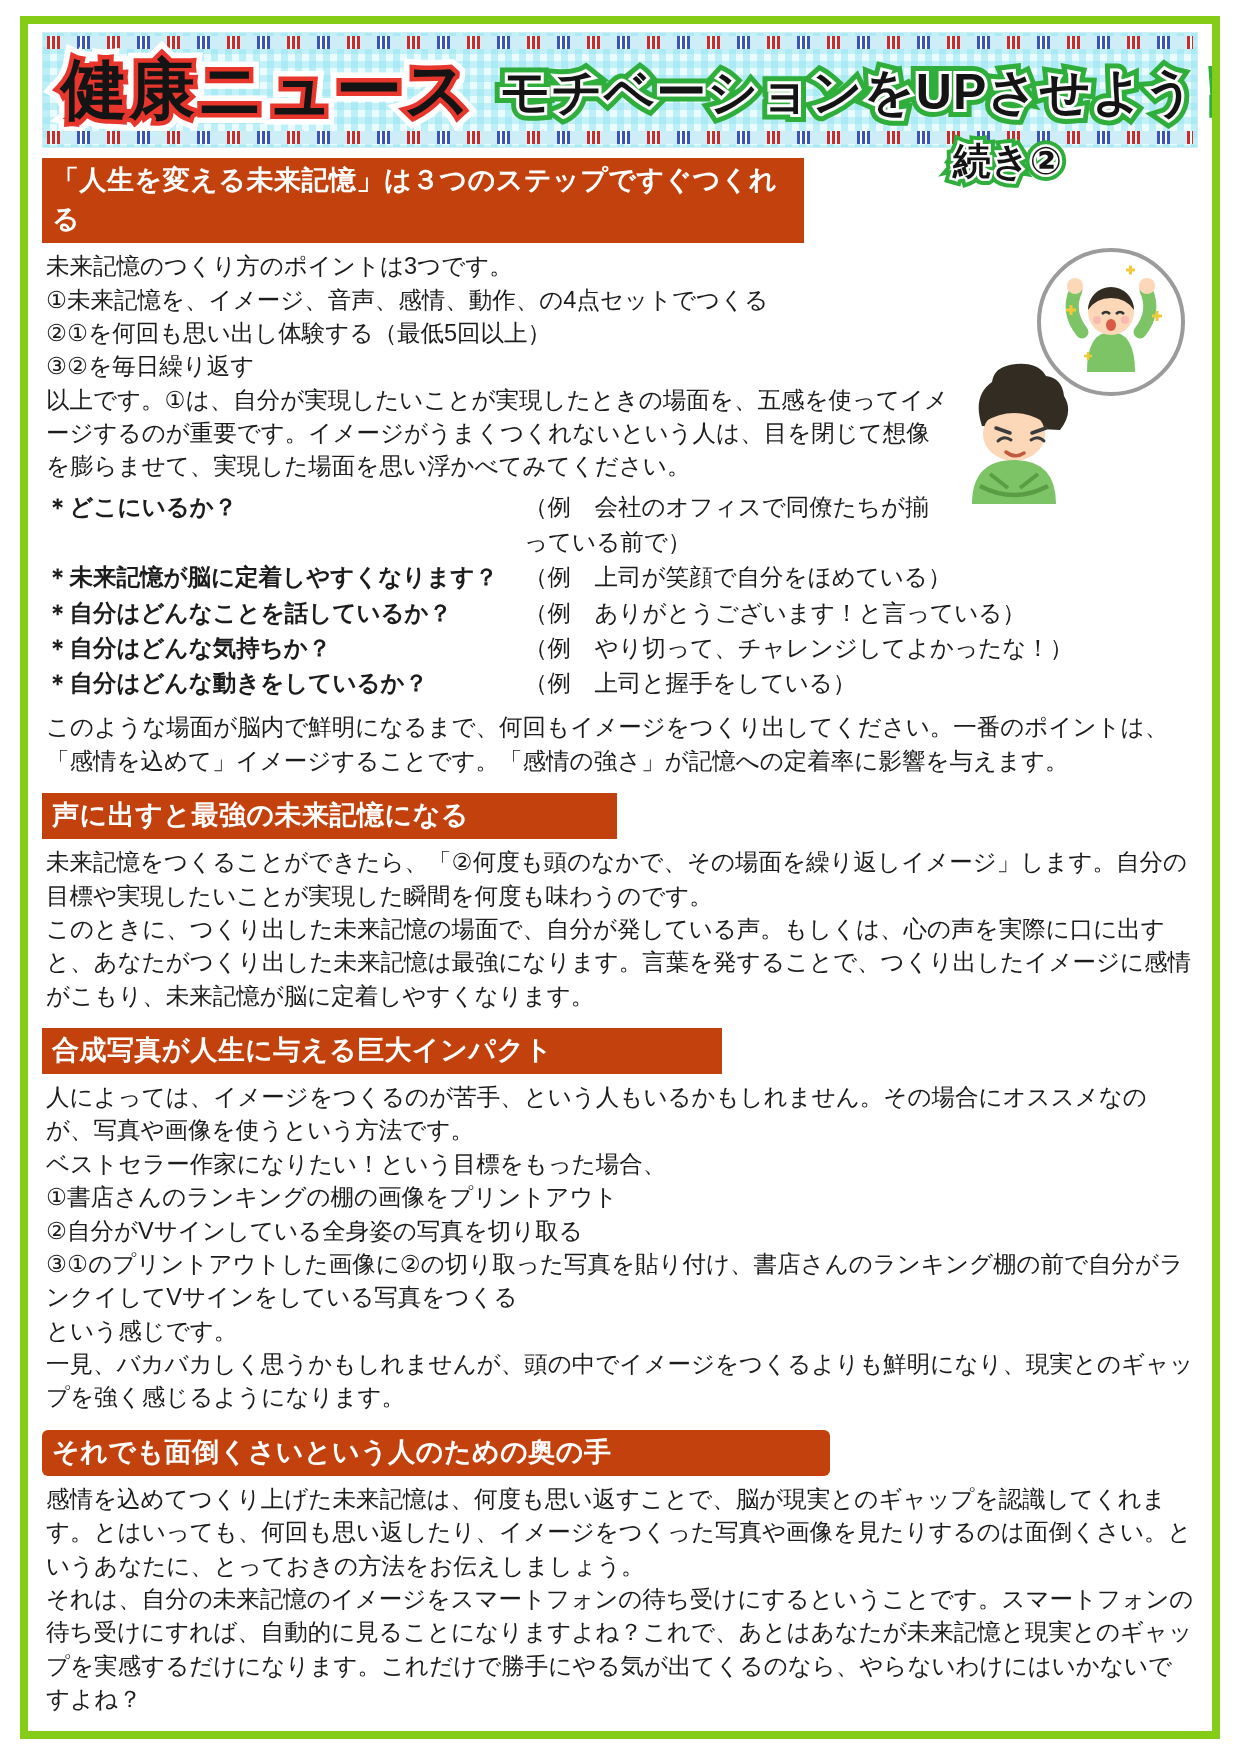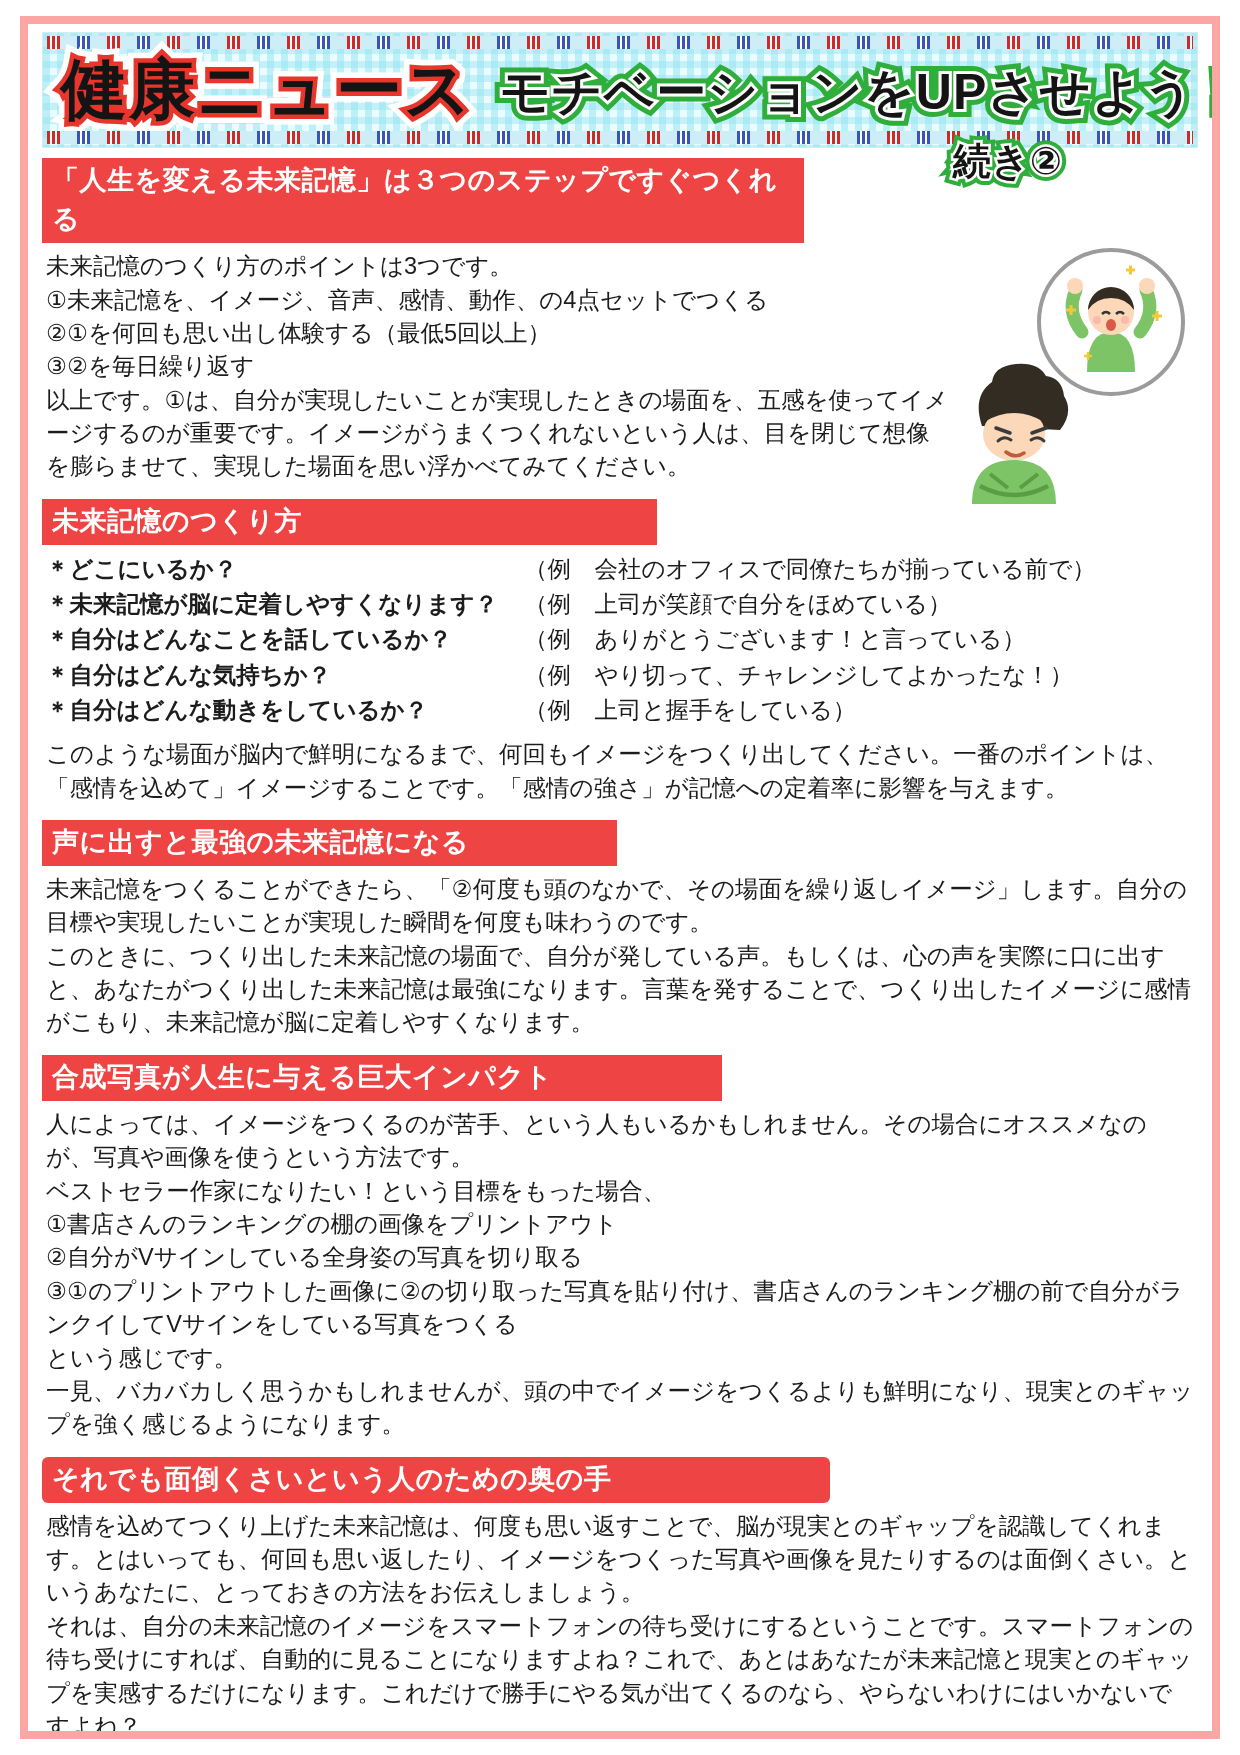--- a/index.html
+++ b/index.html
@@ -1,19 +1,19 @@
 <!DOCTYPE html>
 <html><head>
 <meta charset="utf-8">
 <style>
   * { box-sizing: border-box; margin: 0; padding: 0; }
   html,body { width:1240px; background:#fff; }
   body { height:1755px; overflow:hidden; font-family:"Liberation Sans","DejaVu Sans",sans-serif; }
 
-  .frame { margin:16px 20px; border:8px solid #fca5a5; height:1723px; background:#fff; padding:8px 14px 10px 14px; overflow:hidden; position:relative; }
+  .frame { margin:16px 20px; border:8px solid #84cc16; height:1723px; background:#fff; padding:8px 14px 10px 14px; overflow:hidden; position:relative; }
 
   
   .banner { position:relative; border:1px solid #cfeef2; background-color:#eafcff;
     background-image:
       linear-gradient(90deg, rgba(150,228,240,.55) 50%, transparent 50%),
       linear-gradient(rgba(150,228,240,.45) 50%, transparent 50%);
     background-size:14px 14px; height:116px; }
   .stripe { position:absolute; left:4px; right:4px; height:13px;
     background: repeating-linear-gradient(90deg,
       #cc2b2b 0 3px,#ffffff 3px 5px,#cc2b2b 5px 8px,#ffffff 8px 10px,#cc2b2b 10px 13px,
@@ -29,21 +29,21 @@
   .title-main::before { -webkit-text-stroke:9px #e8362c; color:#e8362c; z-index:-1; }
   .title-main::after  { -webkit-text-stroke:20px #ffffff; color:#fff; z-index:-2; text-shadow:4px 4px 0 #9a9a9a; }
   .title-sub { font-size:50px; letter-spacing:1px; margin-left:26px; margin-top:4px; }
   .title-sub::before { -webkit-text-stroke:6px #ffffff; color:#fff; z-index:-1; }
   .title-sub::after  { -webkit-text-stroke:16px #2fae3c; color:#2fae3c; z-index:-2; text-shadow:4px 4px 0 #8a8a8a; }
   .continued { position:absolute; top:112px; right:150px; font-size:38px; z-index:5; }
   .continued::before { -webkit-text-stroke:5px #ffffff; color:#fff; z-index:-1; }
   .continued::after  { -webkit-text-stroke:13px #2fae3c; color:#2fae3c; z-index:-2; text-shadow:3px 3px 0 #8a8a8a; }
 
   
-  .sec-heading { background:#ef4444; color:#ffffff; font-weight:bold; font-size:27px; line-height:1.45; padding:3px 12px 4px 10px; margin:15px 0 7px 0; letter-spacing:0.5px; }
+  .sec-heading { background:#c2410c; color:#ffffff; font-weight:bold; font-size:27px; line-height:1.45; padding:3px 12px 4px 10px; margin:15px 0 7px 0; letter-spacing:0.5px; }
   .sec-heading.first { margin-top:10px; }
   .body-text { font-size:23.5px; line-height:1.42; color:#1c1c1c; padding:0 4px; }
   .body-text p { margin:0; }
 
   .illustration { float:right; width:238px; height:258px; margin:-4px 0 4px 6px; }
 
   .qa-row { display:flex; font-size:23.5px; line-height:1.5; color:#1c1c1c; padding:0 4px; }
   .qa-q { width:478px; font-weight:bold; flex:none; }
   .qa-ex { flex:1; }
 
@@ -110,21 +110,20 @@
     </svg>
 
     <p>未来記憶のつくり方のポイントは3つです。</p>
     <p>①未来記憶を、イメージ、音声、感情、動作、の4点セットでつくる</p>
     <p>②①を何回も思い出し体験する（最低5回以上）</p>
     <p>③②を毎日繰り返す</p>
     <p>以上です。①は、自分が実現したいことが実現したときの場面を、五感を使ってイメージするのが重要です。イメージがうまくつくれないという人は、目を閉じて想像を膨らませて、実現した場面を思い浮かべてみてください。</p>
   </div>
 
   <div style="clear:left;"></div>
-  <div class="sec-heading" style="width:615px;">未来記憶のつくり方</div>
   <div style="margin-top:6px;">
     <div class="qa-row">
       <span class="qa-q">＊どこにいるか？</span>
       <span class="qa-ex">（例　会社のオフィスで同僚たちが揃っている前で）</span>
     </div>
     <div class="qa-row">
       <span class="qa-q">＊未来記憶が脳に定着しやすくなります？</span>
       <span class="qa-ex">（例　上司が笑顔で自分をほめている）</span>
     </div>
     <div class="qa-row">

